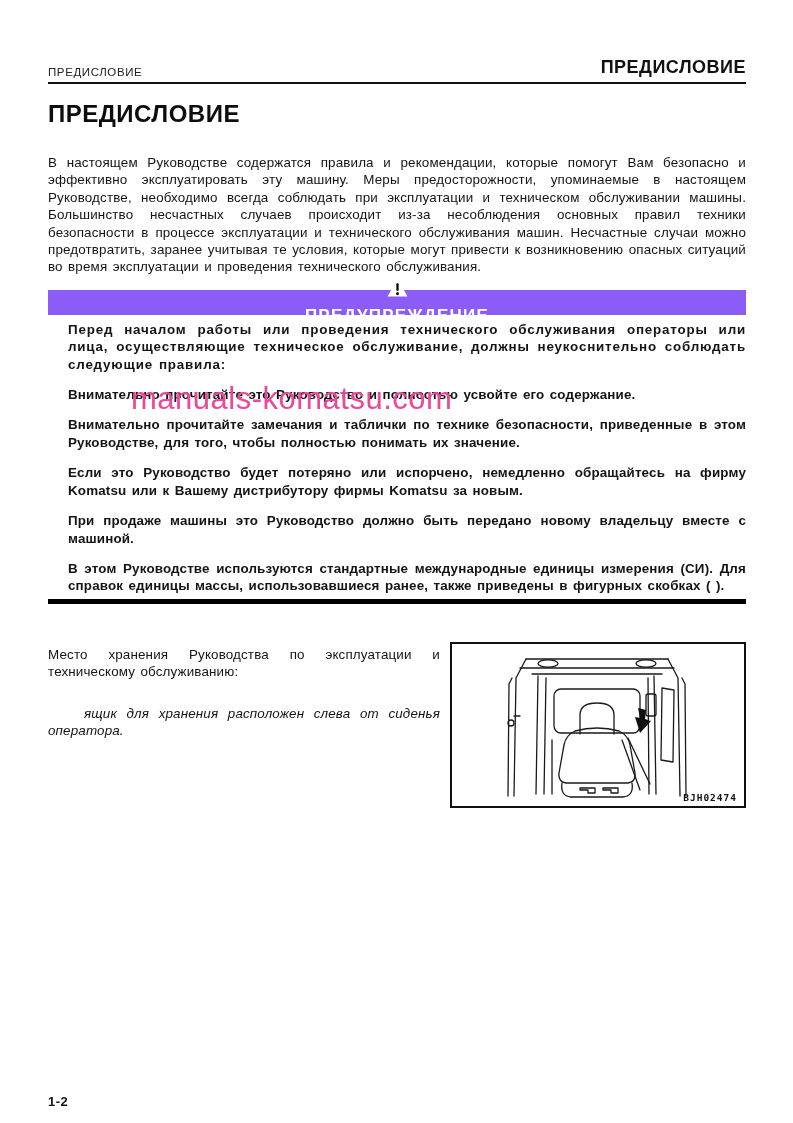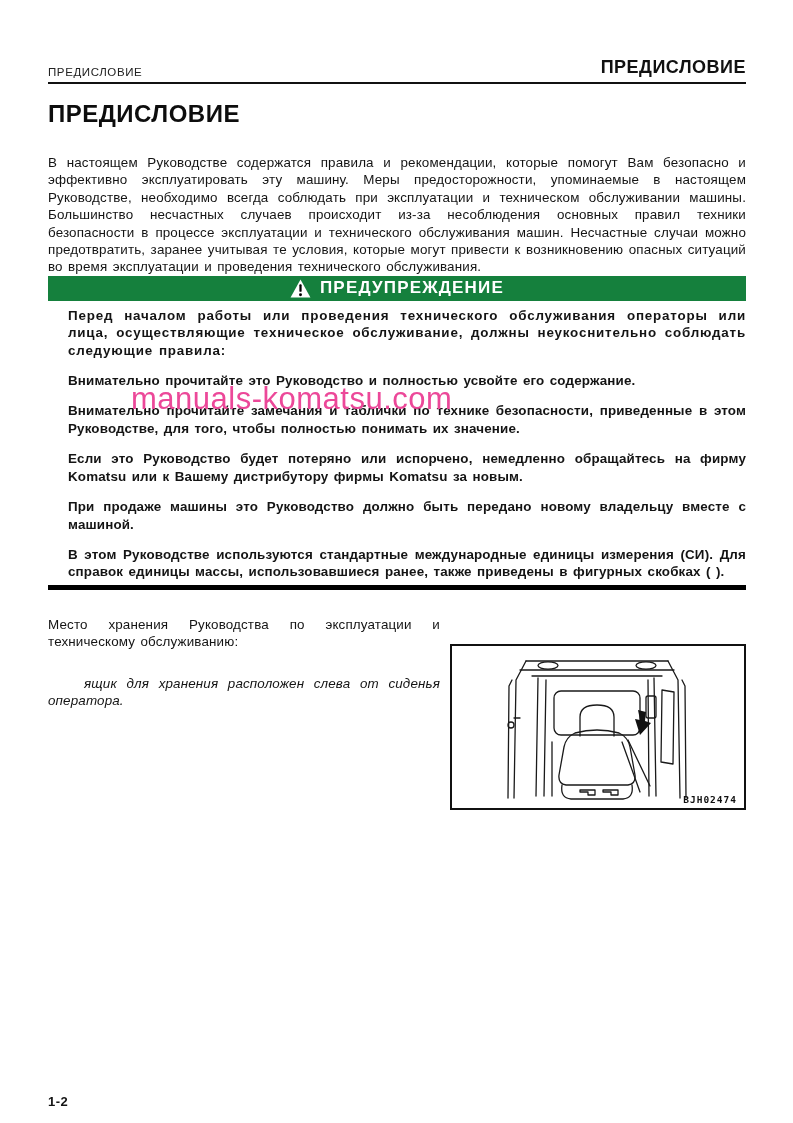--- a/index.html
+++ b/index.html
@@ -43,27 +43,28 @@
     font-size: 13.4px;
     line-height: 17.4px;
     text-align: justify;
     letter-spacing: 0.15px;
     word-spacing: 1.5px;
   }
   .para.bold { font-weight: 700; margin-top: 13px; margin-left: 20px; }
   .para.bold.first { margin-top: 6px; letter-spacing: 0.8px; }
   
   .warning-banner {
-    margin-top: 0;
+    margin-top: 14px;
     height: 25px;
-    background: #15803d;
+    background: #8b5cf6;
     display: flex;
     align-items: center;
     justify-content: center;
     gap: 9px;
+    flex-direction: column;
   }
   .warning-banner .w-label {
     color: #ffffff;
     font-size: 17px;
     font-weight: 700;
     letter-spacing: 1.2px;
   }
   .warning-banner svg { display: block; }
   
   .thick-rule {
@@ -72,24 +73,24 @@
     background: #000000;
   }
   
   .columns {
     margin-top: 26px;
     display: flex;
     justify-content: space-between;
     align-items: flex-start;
   }
   .col-text { width: 392px; }
-  .col-text .para { margin-top: 0; }
+  .col-text .para { margin-top: 16px; }
   .col-text .para.indent { text-indent: 36px; margin-top: 24px; font-style: italic; }
   .figure-box {
-    margin-top: 28px;
+    margin-top: 12px;
     width: 292px;
     height: 162px;
     border: 2px solid #111;
     position: relative;
     background: #fff;
   }
   .figure-box svg { display: block; }
   .figure-code {
     position: absolute;
     right: 7px;

